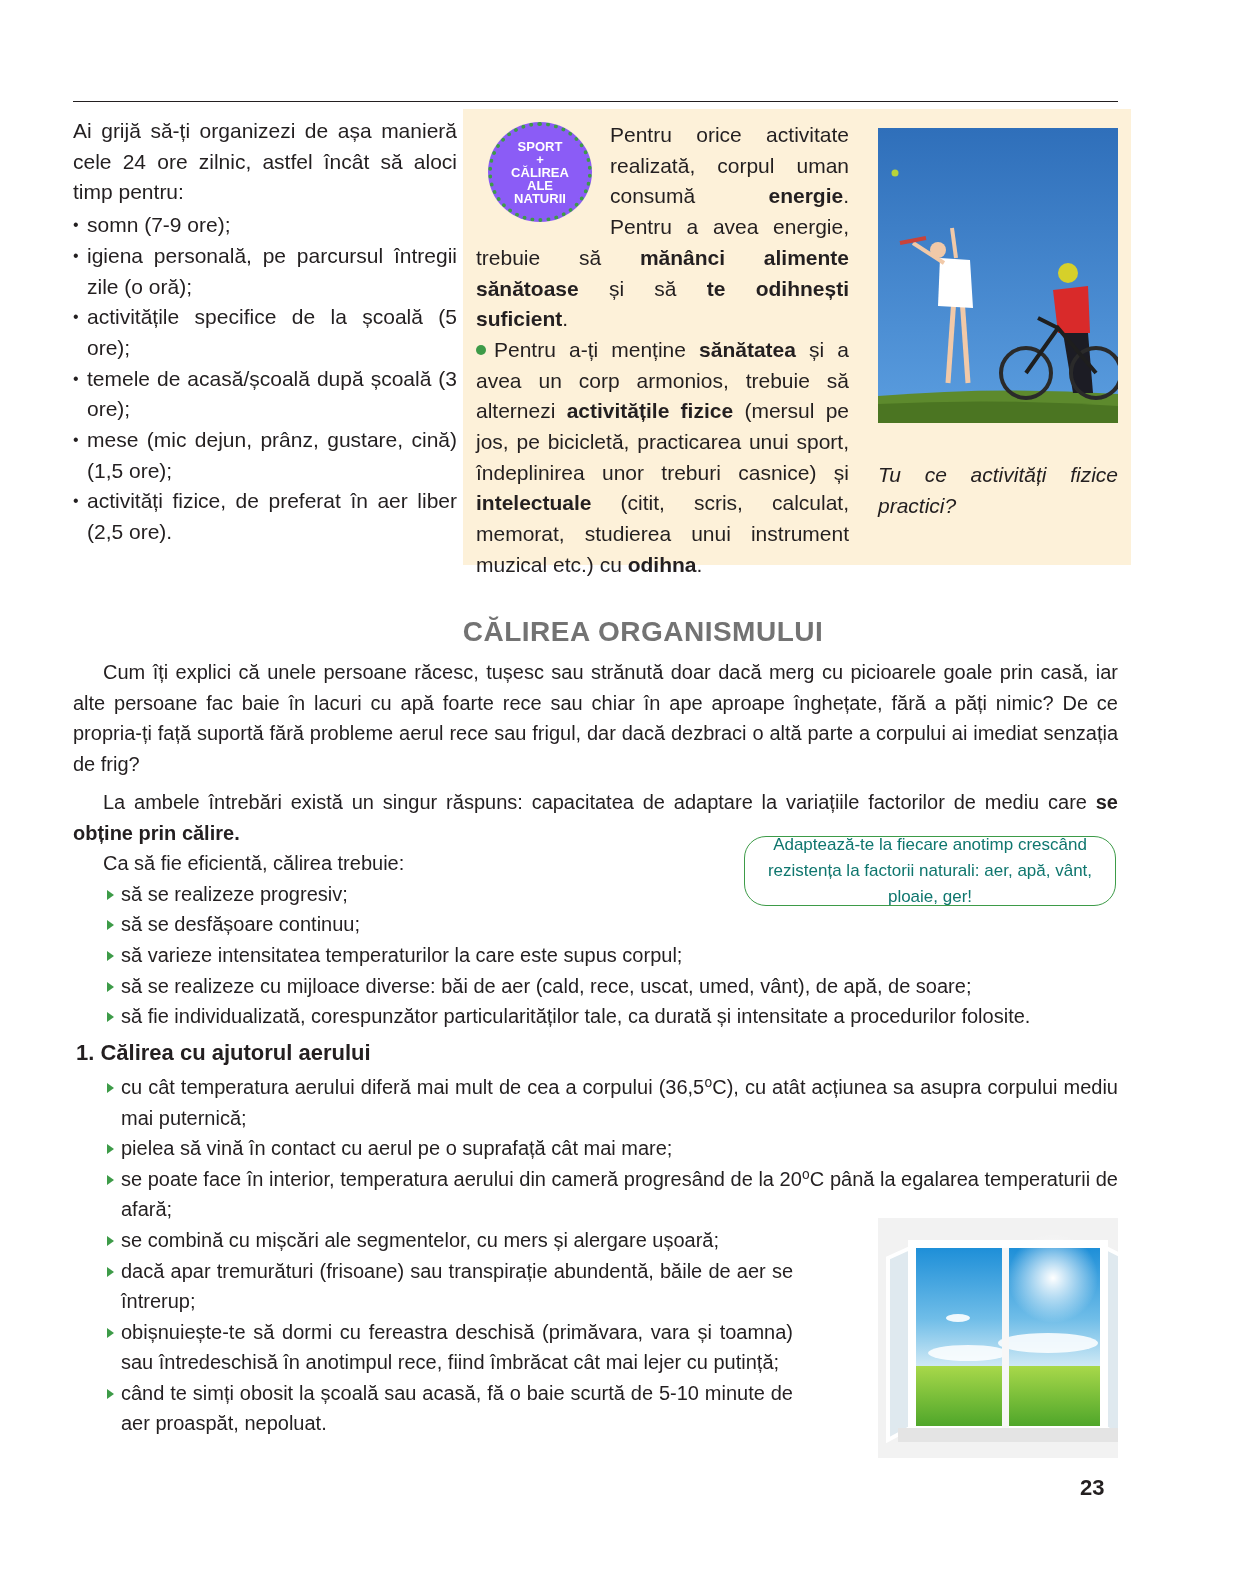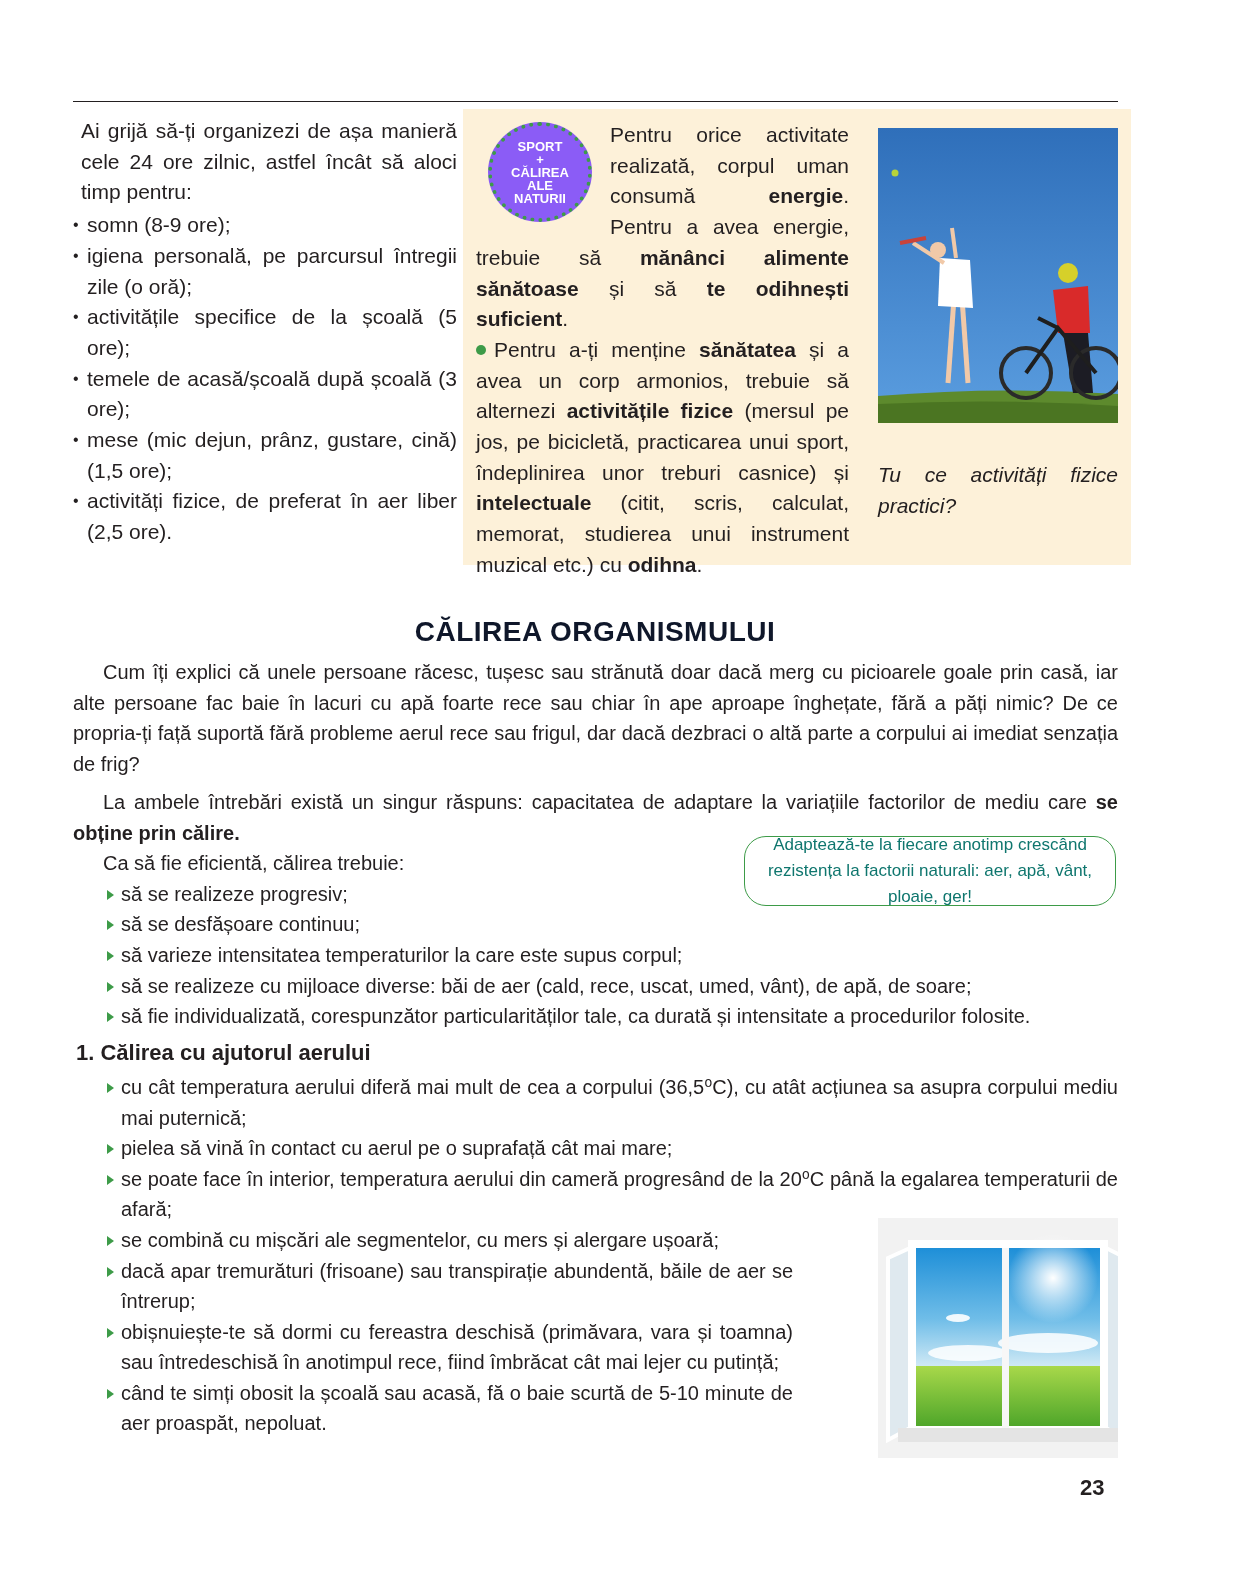--- a/index.html
+++ b/index.html
@@ -2,21 +2,21 @@
 <html><head>
 <meta charset="utf-8">
 <style>
   html, body { margin: 0; padding: 0; background: #ffffff; }
   body { width: 1240px; height: 1594px; position: relative; overflow: hidden;
          font-family: "Liberation Sans", "DejaVu Sans", sans-serif; color: #231f20; }
   .top-rule { position: absolute; left: 73px; top: 101px; width: 1045px; height: 1px; background: #231f20; }
 
   
   .left-col { position: absolute; left: 73px; top: 116px; width: 384px; font-size: 21px; line-height: 30.7px; }
-  .left-col p { margin: 0 0 2px 8px; text-align: justify; }
+  .left-col p { margin: 0 0 2px 0; text-align: justify; }
   .left-col ul { list-style: none; margin: 0; padding: 0; }
   .left-col li { position: relative; padding-left: 14px; text-align: justify; }
   .left-col li::before { content: "•"; position: absolute; left: 0; top: 0; font-size: 16px; }
 
   
   .info-box { position: absolute; left: 463px; top: 109px; width: 668px; height: 456px; background: #fdf1d9; }
   .badge { position: absolute; left: 488px; top: 122px; width: 110px; height: 104px; }
   .badge-circle { position: absolute; left: 0; top: 0; width: 104px; height: 100px; border-radius: 50%;
     background: #8b5cf6; border: 4px dotted #3d9b48; box-sizing: border-box; display: flex; flex-direction: column;
     align-items: center; justify-content: center; color: #ffffff; font-weight: bold; font-size: 13px; line-height: 13px; text-align: center; }
@@ -24,21 +24,21 @@
   .box-text { position: absolute; left: 476px; top: 120px; width: 373px; font-size: 21px; line-height: 30.7px; }
   .box-text p { margin: 0; text-align: justify; }
   .box-text .float-sp { float: left; width: 134px; height: 122px; }
   .box-text b { font-weight: bold; }
   .green-dot { display: inline-block; width: 10px; height: 10px; border-radius: 50%; background: #3d9b48; margin-right: 8px; vertical-align: 2px; }
 
   .photo-sport { position: absolute; left: 878px; top: 128px; width: 240px; height: 295px; overflow: hidden; }
   .caption { position: absolute; left: 878px; top: 460px; width: 240px; font-size: 21px; line-height: 30.7px; font-style: italic; text-align: justify; text-align-last: left; }
 
   
-  .section-title { position: absolute; left: 0; width: 1190px; top: 616px; text-align: center; color: #0f172a; font-weight: bold; font-size: 28px; letter-spacing: 0.5px; }
+  .section-title { position: absolute; left: 0; width: 1190px; top: 616px; text-align: center; color: #737373; font-weight: bold; font-size: 28px; letter-spacing: 0.5px; padding-left: 48px; }
 
   .body-text { position: absolute; left: 73px; width: 1045px; font-size: 20px; line-height: 30.5px; }
   .body-text p { margin: 0; text-align: justify; }
   .indent { text-indent: 30px; }
   .p1 { top: 657px; }
   .p2 { top: 787px; }
   .p3 { top: 848px; width: 660px; }
   .arrow-list { list-style: none; margin: 0; padding: 0; }
   .arrow-list li { position: relative; padding-left: 18px; }
   .arrow-list li::before { content: ""; position: absolute; left: 4px; top: 11px; border-left: 7px solid #3d9b48; border-top: 5px solid transparent; border-bottom: 5px solid transparent; }
@@ -60,21 +60,21 @@
   .page-number { position: absolute; left: 1080px; top: 1475px; font-weight: bold; font-size: 22px; }
 </style>
 </head>
 <body>
 
 <div class="top-rule"></div>
 
 <div class="left-col">
   <p>Ai grijă să-ți organizezi de așa manieră cele 24 ore zilnic, astfel încât să aloci timp pentru:</p>
   <ul>
-    <li>somn (8-9 ore);</li>
+    <li>somn (7-9 ore);</li>
     <li>igiena personală, pe parcursul întregii zile (o oră);</li>
     <li>activitățile specifice de la școală (5 ore);</li>
     <li>temele de acasă/școală după școală (3 ore);</li>
     <li>mese (mic dejun, prânz, gustare, cină) (1,5 ore);</li>
     <li>activități fizice, de preferat în aer liber (2,5 ore).</li>
   </ul>
 </div>
 
 <div class="info-box"></div>
 

